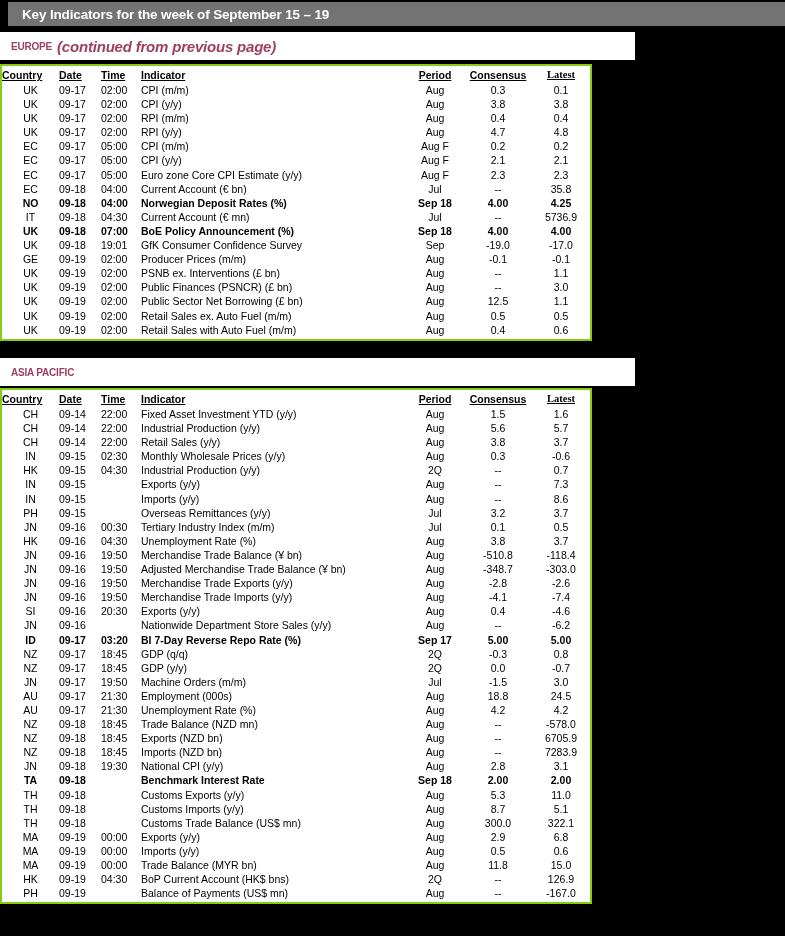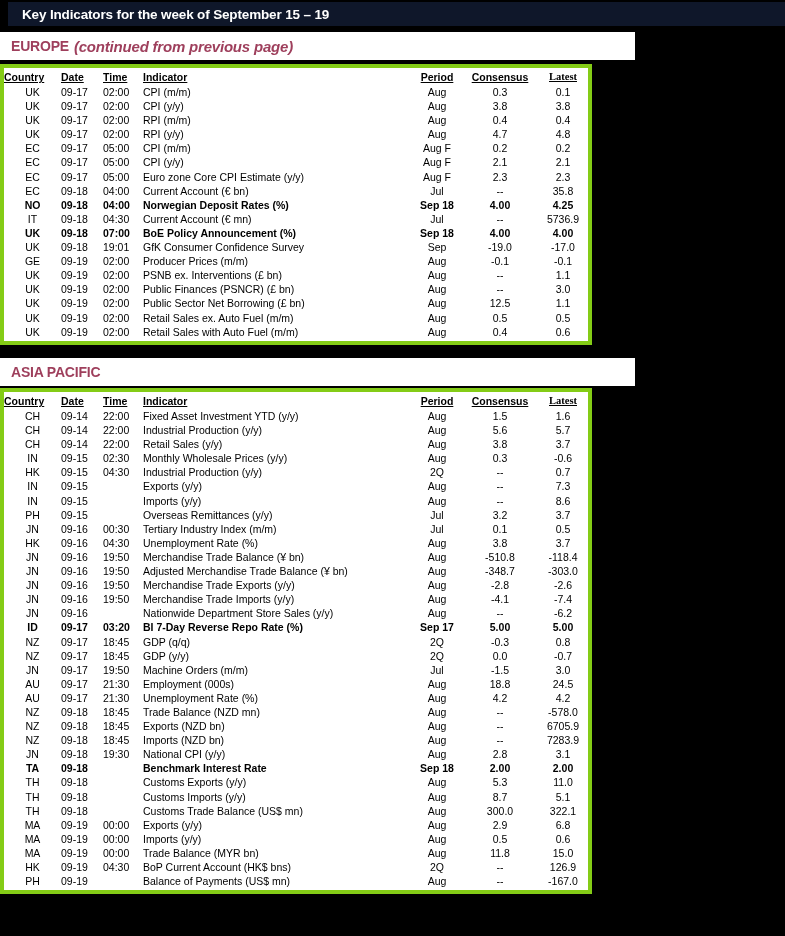--- a/index.html
+++ b/index.html
@@ -20,21 +20,21 @@
     background: #000000;
   }
 
   
   .title-bar {
     position: absolute;
     left: 8px;
     top: 2px;
     width: 777px;
     height: 24px;
-    background: #0f172a;
+    background: #737373;
     display: flex;
     align-items: center;
   }
   .title-bar .title-text {
     color: #ffffff;
     font-size: 13.5px;
     font-weight: bold;
     letter-spacing: -0.15px;
     padding-left: 14px;
     white-space: nowrap;
@@ -47,42 +47,42 @@
     width: 635px;
     height: 28px;
     background: #ffffff;
     display: flex;
     align-items: center;
     padding-left: 11px;
     box-sizing: border-box;
   }
   .region-name {
     color: #9e3f5c;
-    font-size: 14px;
+    font-size: 10px;
     font-weight: bold;
     letter-spacing: -0.2px;
     white-space: nowrap;
   }
   .region-note {
     color: #9e3f5c;
     font-size: 15px;
     font-style: italic;
     font-weight: bold;
     margin-left: 5px;
     letter-spacing: -0.2px;
     white-space: nowrap;
   }
 
   
   .table-wrap {
     position: absolute;
     left: 0px;
     width: 592px;
     background: #ffffff;
-    border: 4px solid #84cc16;
+    border: 2px solid #84cc16;
     box-sizing: border-box;
     padding: 2px 0 2px 0;
   }
   table.kit {
     border-collapse: collapse;
     width: 100%;
     table-layout: fixed;
     font-size: 10.5px;
     color: #000000;
   }
@@ -478,20 +478,29 @@
           <tr>
             <td class="country">JN</td>
             <td class="date">09-16</td>
             <td class="time">19:50</td>
             <td class="ind">Merchandise Trade Imports (y/y)</td>
             <td class="period">Aug</td>
             <td class="cons">-4.1</td>
             <td class="latest">-7.4</td>
           </tr>
           <tr>
+            <td class="country">SI</td>
+            <td class="date">09-16</td>
+            <td class="time">20:30</td>
+            <td class="ind">Exports (y/y)</td>
+            <td class="period">Aug</td>
+            <td class="cons">0.4</td>
+            <td class="latest">-4.6</td>
+          </tr>
+          <tr>
             <td class="country">JN</td>
             <td class="date">09-16</td>
             <td class="time"></td>
             <td class="ind">Nationwide Department Store Sales (y/y)</td>
             <td class="period">Aug</td>
             <td class="cons">--</td>
             <td class="latest">-6.2</td>
           </tr>
           <tr class="bold">
             <td class="country">ID</td>

